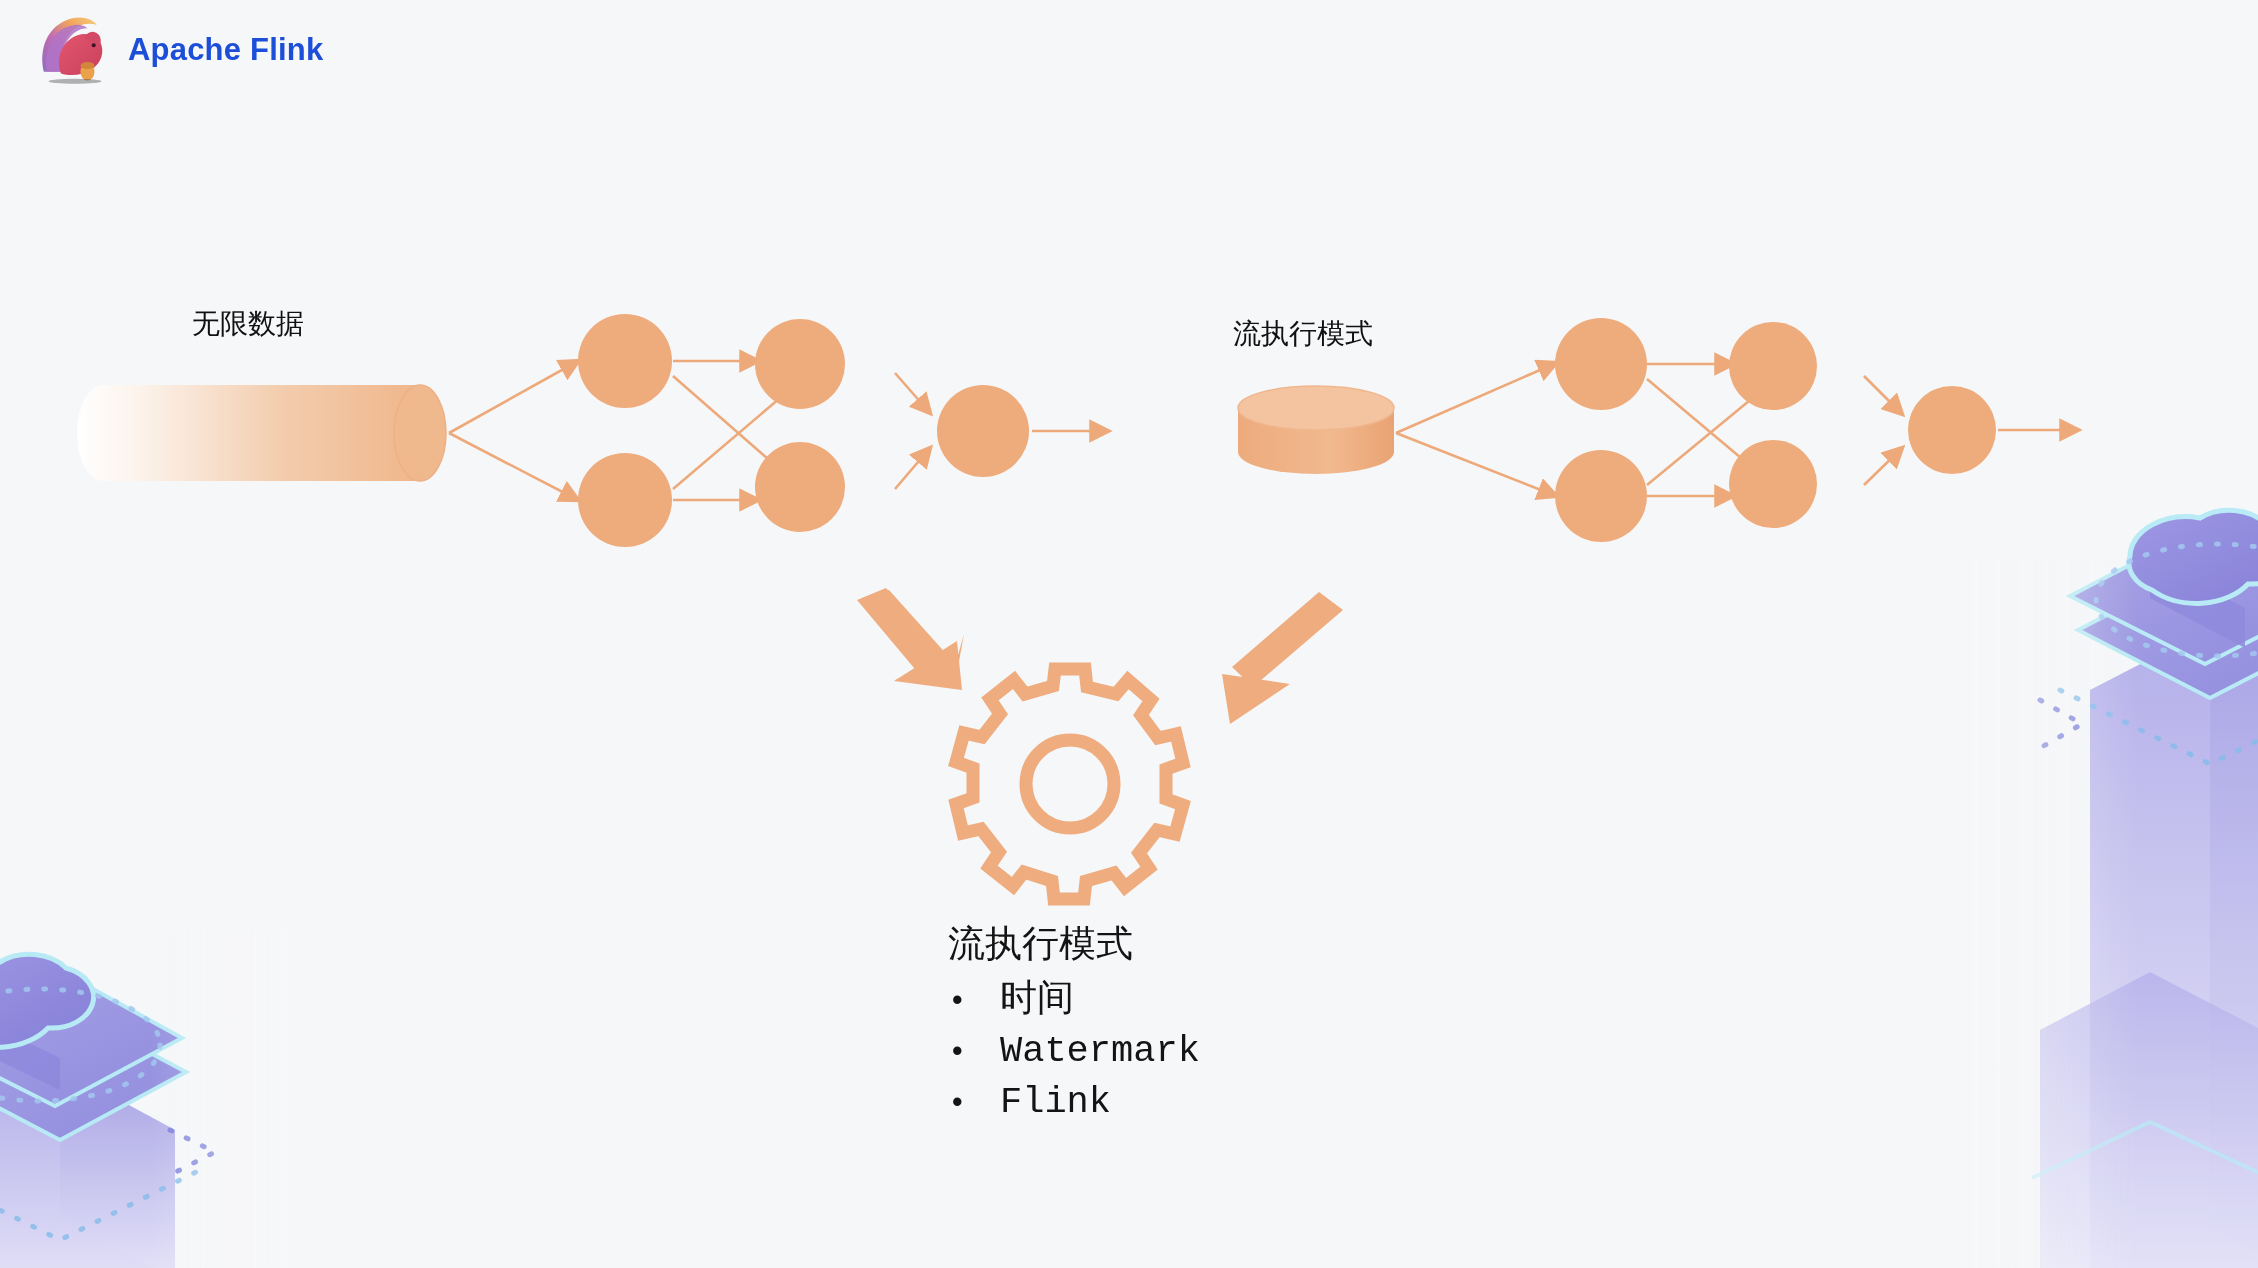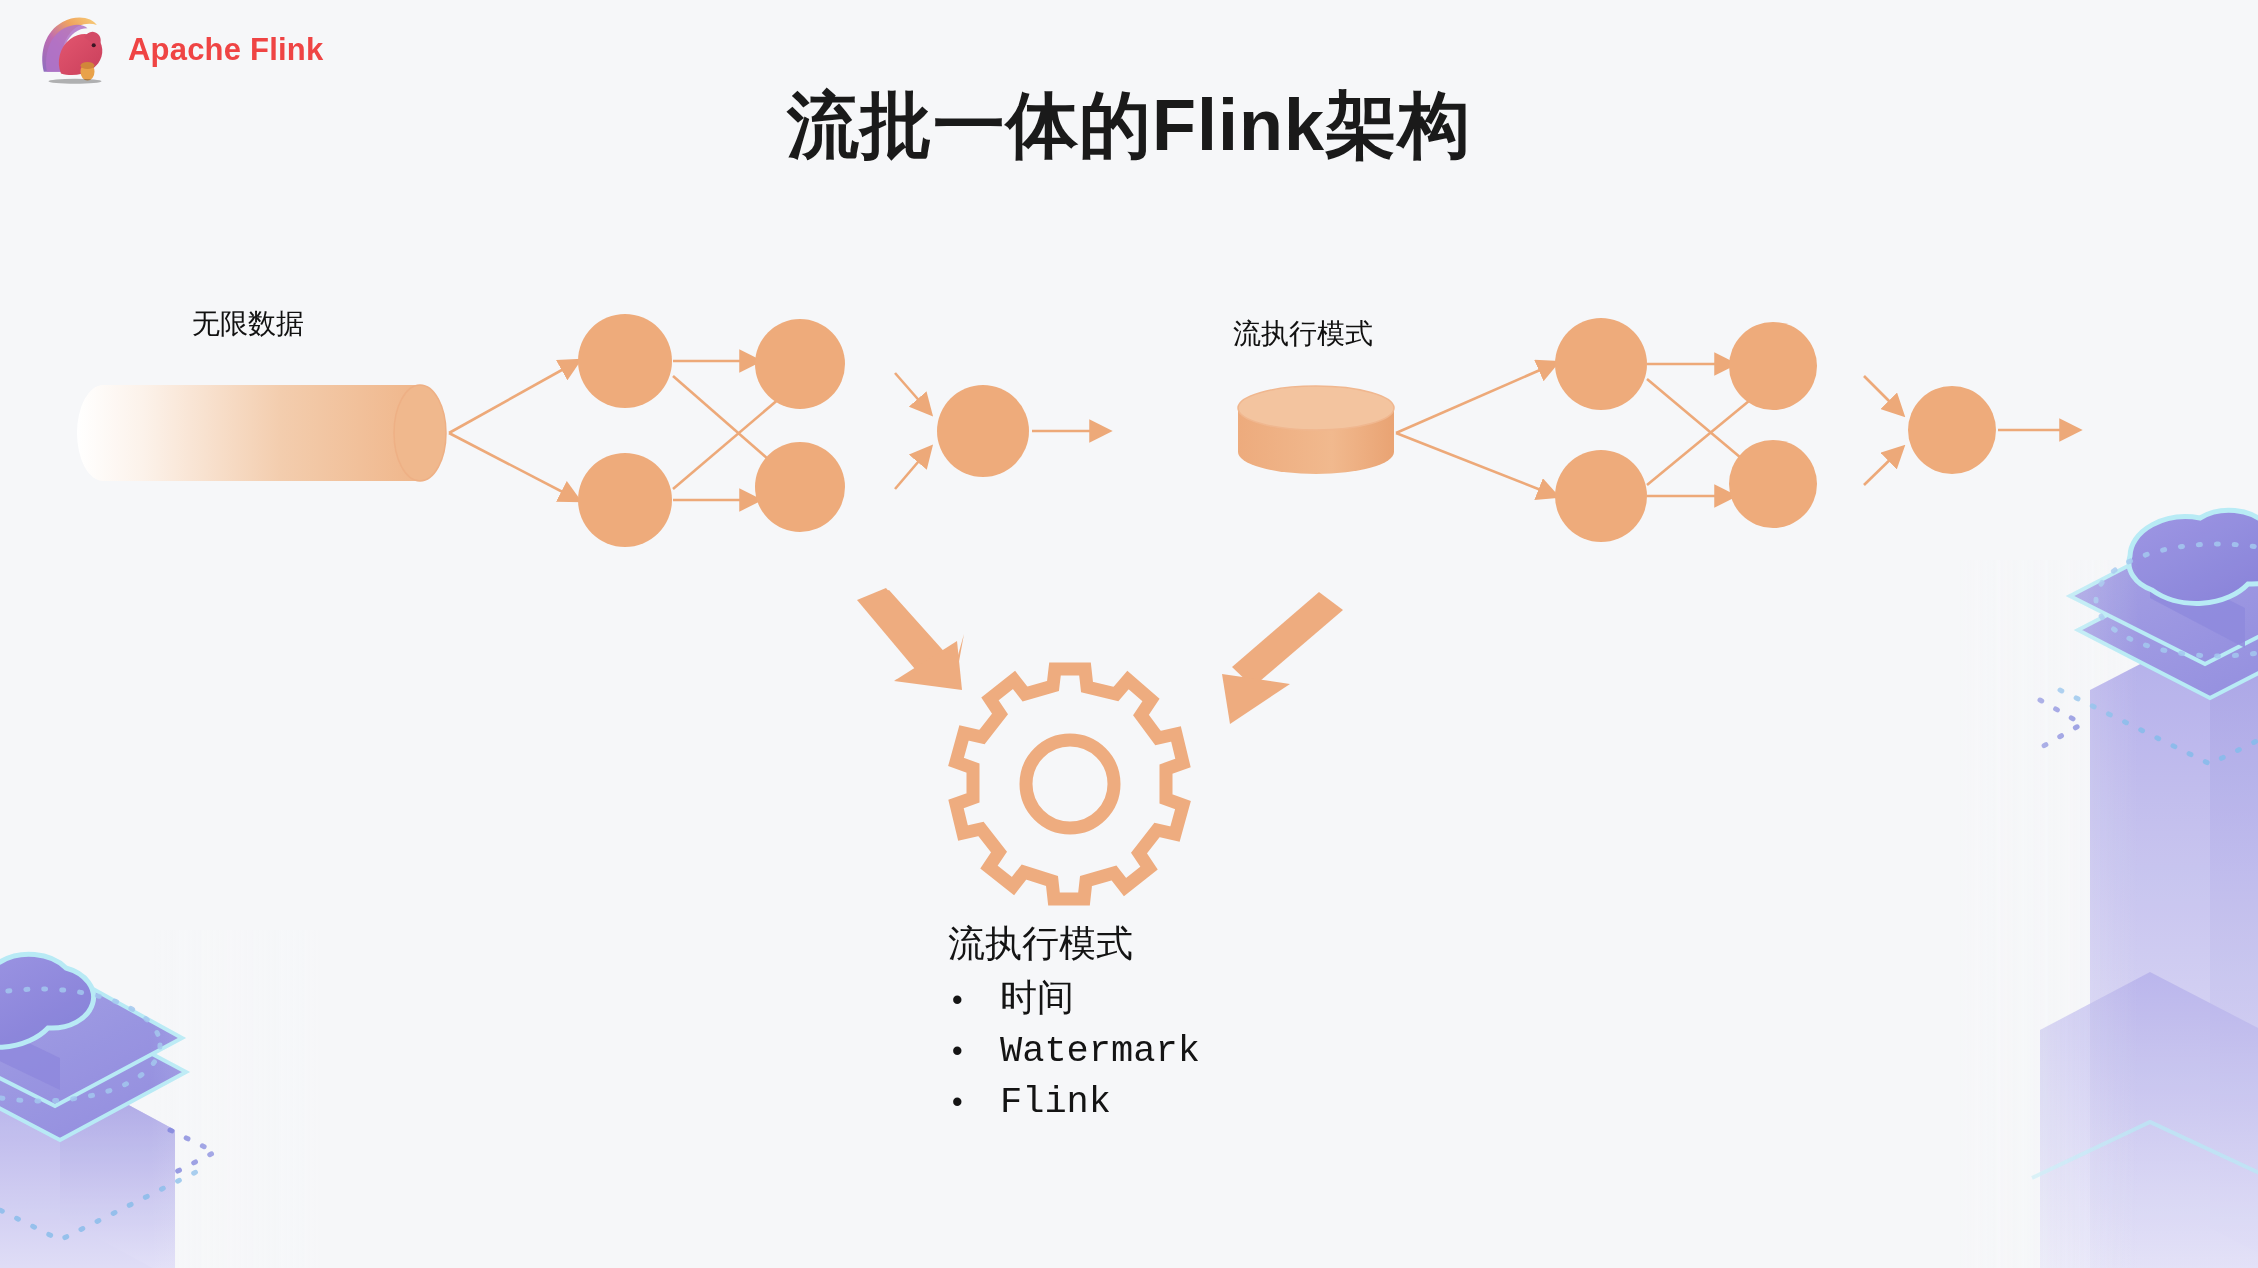--- a/index.html
+++ b/index.html
@@ -22,21 +22,21 @@
     left: 36px;
     top: 14px;
     display: flex;
     align-items: center;
     gap: 14px;
   }
   #brand .logo { width: 78px; height: 72px; display:block; }
   #brand .brand-text {
     font-size: 31px;
     font-weight: bold;
-    color: #ef4444;
+    color: #1d4ed8;
     letter-spacing: .2px;
     white-space: nowrap;
   }
 
   
   #title {
     position: absolute;
     left: 0;
     top: 88px;
     width: 2258px;
@@ -335,21 +335,20 @@
       <circle cx="74" cy="40" r="2.6" fill="#3a1624"></circle>
 
       <ellipse cx="66" cy="74" rx="9" ry="11" fill="#e9a24a"></ellipse>
       <ellipse cx="66" cy="66" rx="9" ry="4.5" fill="#d1863a"></ellipse>
 
       <ellipse cx="50" cy="86" rx="34" ry="3.2" fill="#2b2b2b" opacity="0.35"></ellipse>
     </svg>
     <div class="brand-text">Apache Flink</div>
   </div>
 
-  <div id="title">流批一体的Flink架构</div>
 
   <div class="section-label" id="label-unbounded">无限数据</div>
   <div class="section-label" id="label-bounded">流执行模式</div>
 
   <div id="caption">
     <div class="caption-head">流执行模式</div>
     <ul>
       <li>
         <span class="bullet-dot">•</span>
         <span>时间</span>

